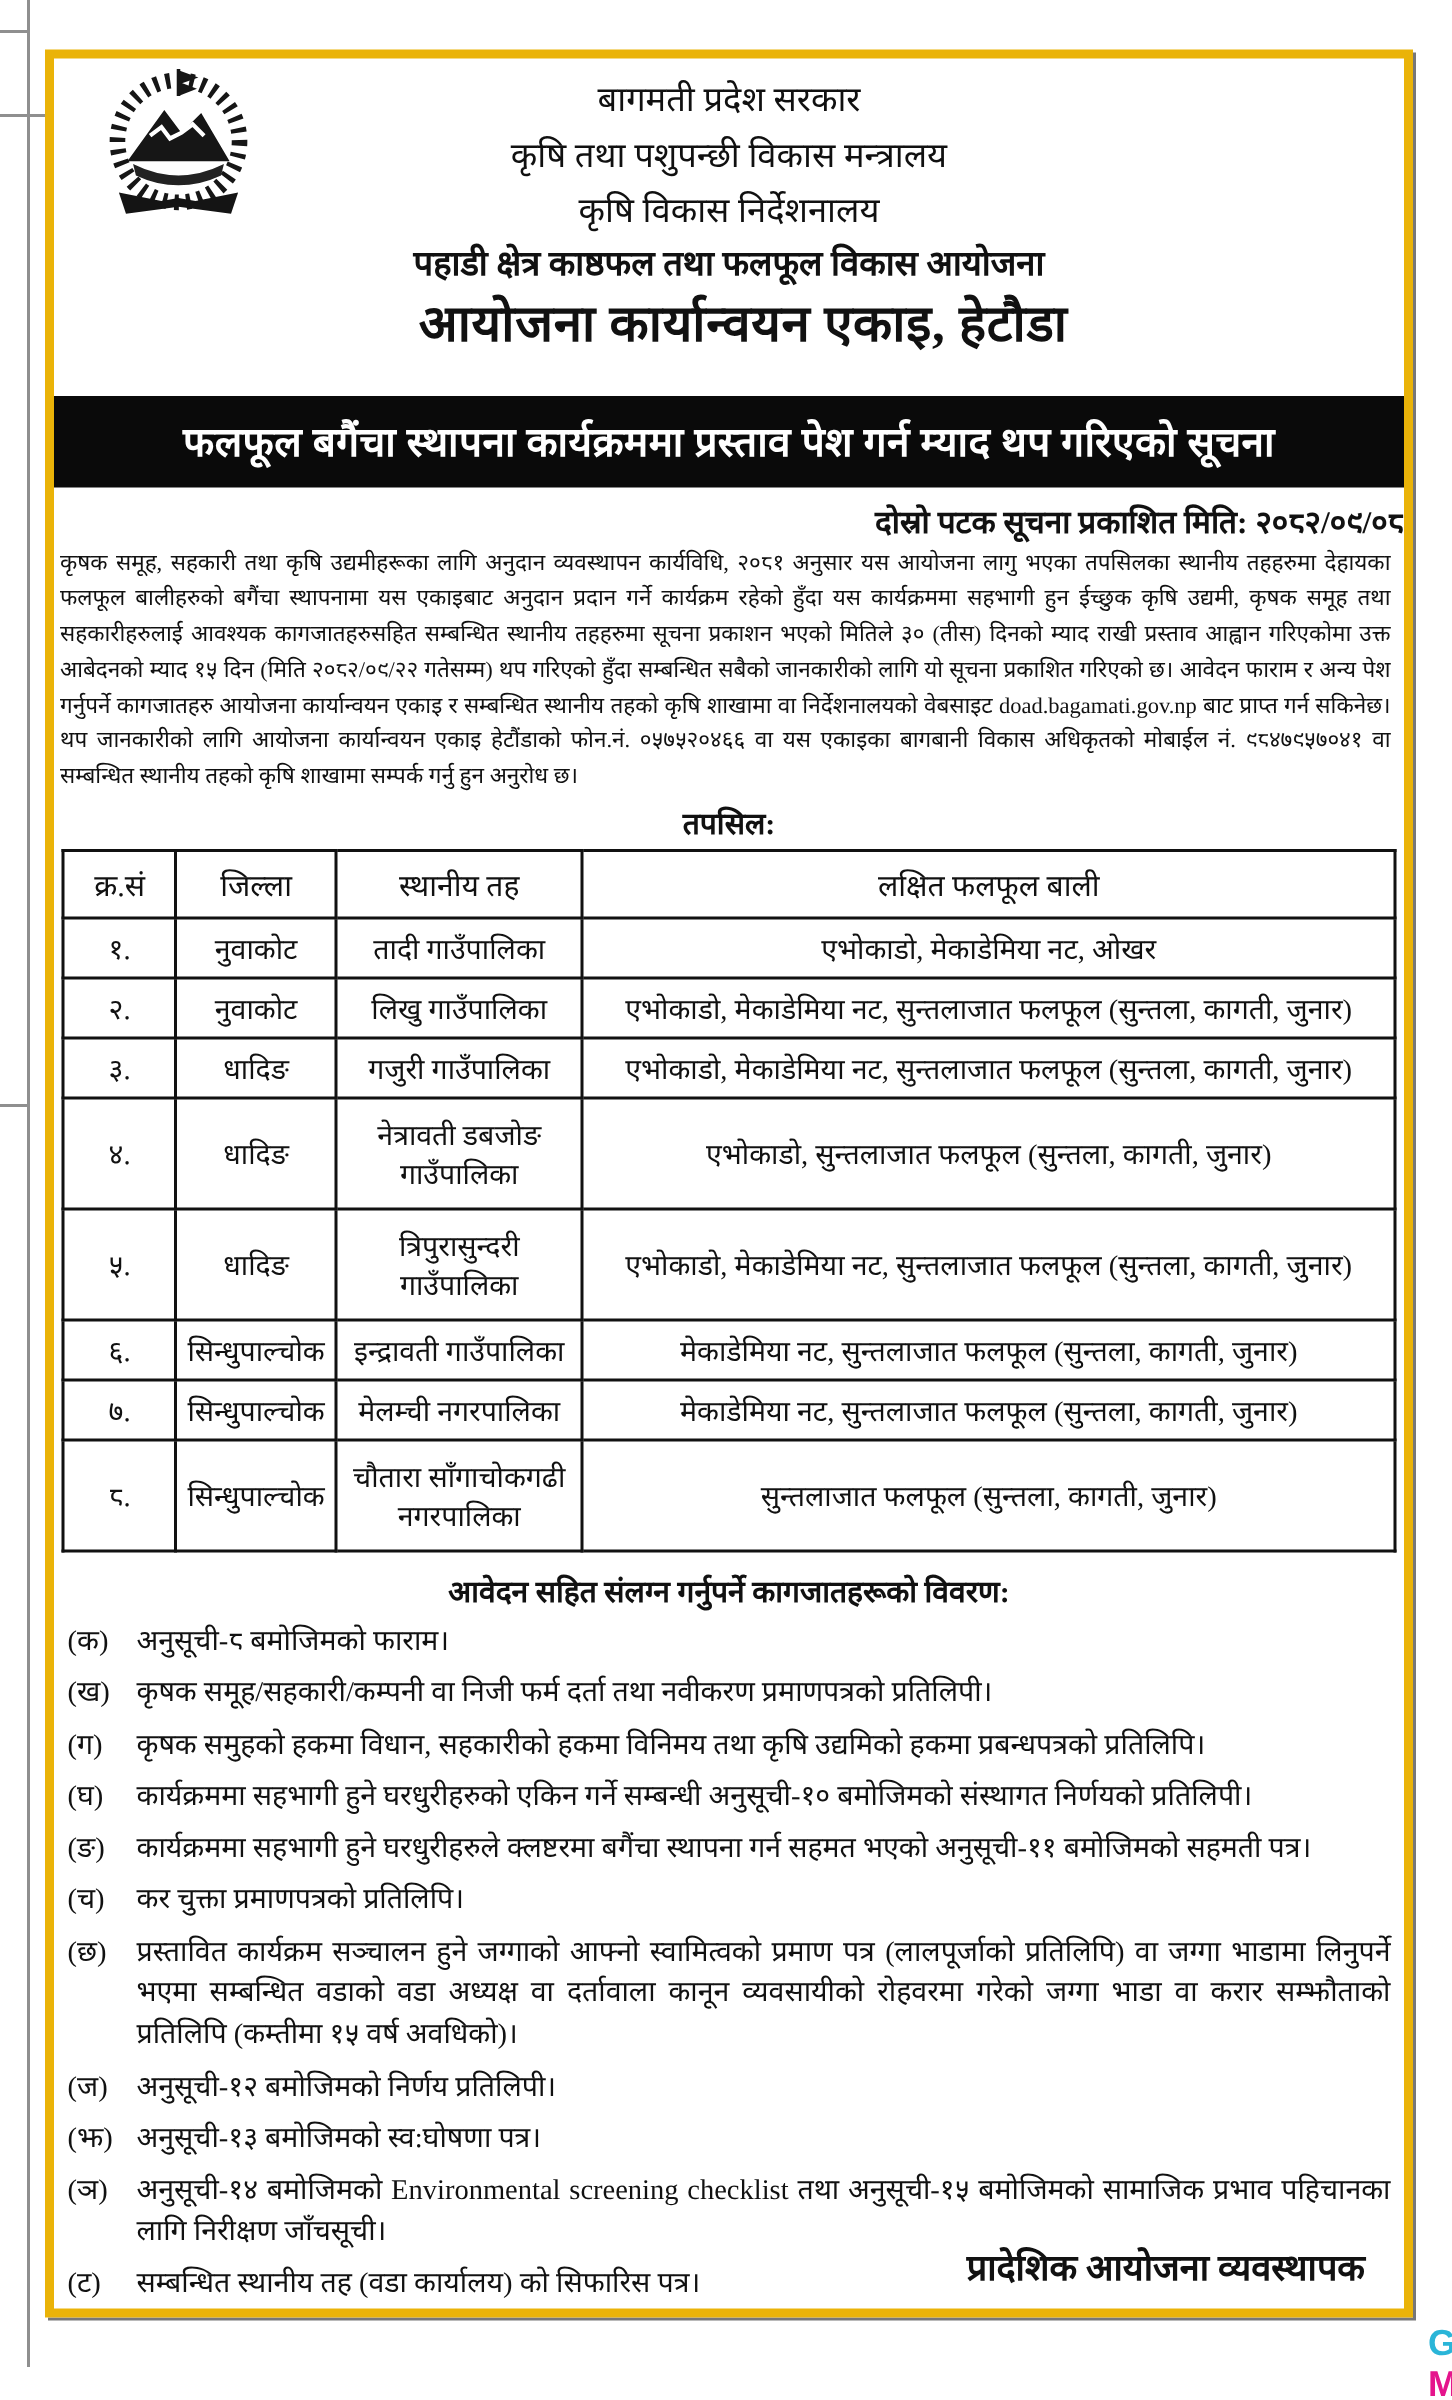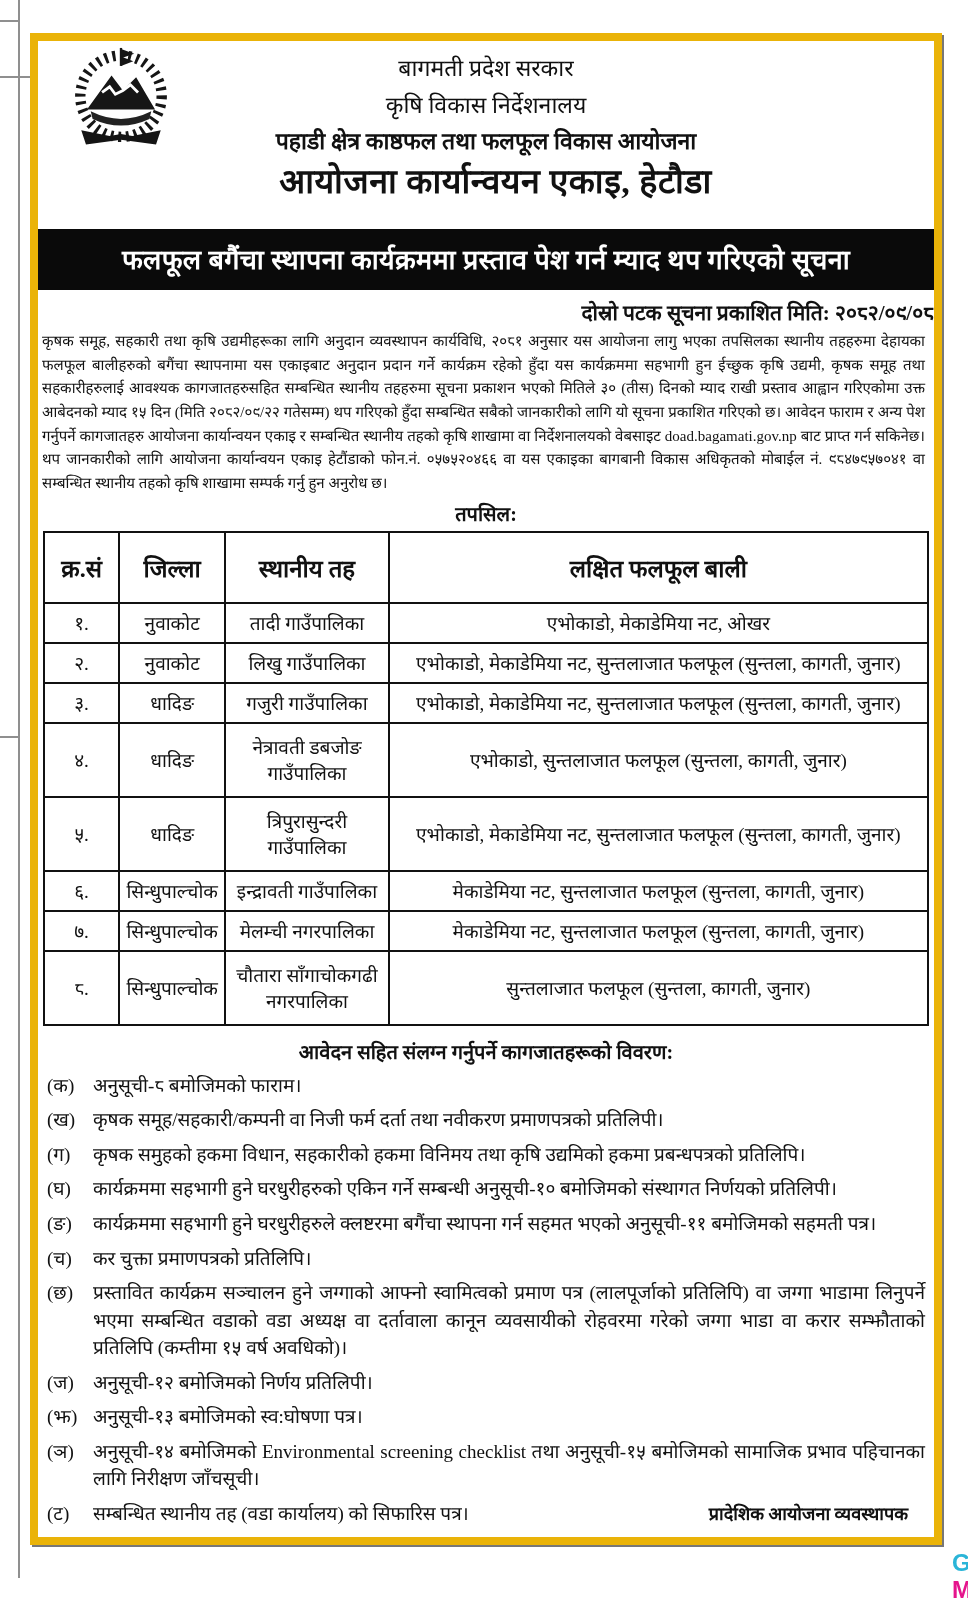--- a/index.html
+++ b/index.html
@@ -10,21 +10,21 @@
   }
   
   .rule-v{position:absolute;left:18px;top:0;width:2px;height:1578px;background:#8f8f8f;}
   .tick{position:absolute;left:0;height:2px;background:#8f8f8f;}
   .tick1{top:20px;width:18px;}
   .tick2{top:76px;width:30px;}
   .tick3{top:736px;width:18px;}
 
   .doc{
     position:absolute;left:30px;top:33px;width:912px;height:1512px;
-    border:8px solid #eab308;background:#fff;box-sizing:border-box;
+    border:6px solid #eab308;background:#fff;box-sizing:border-box;
     box-shadow:2px 2px 0 #777;
   }
 
   .header{position:relative;text-align:center;padding-top:10px;}
   .emblem{position:absolute;left:26px;top:6px;width:114px;height:106px;}
   .h-line{font-size:23px;line-height:1.6;color:#101010;}
   .h-line-4{font-weight:bold;font-size:23px;line-height:1.5;}
   .h-line-5{font-weight:bold;font-size:34px;line-height:1.35;letter-spacing:.5px;margin-left:19px;}
 
   .banner{
@@ -39,32 +39,32 @@
   }
   .table-caption{text-align:center;font-weight:bold;font-size:20px;margin:2px 0 4px;}
 
   table.schedule{
     width:calc(100% - 10px);margin:0 5px;border-collapse:collapse;table-layout:fixed;
   }
   table.schedule th,table.schedule td{
     border:2px solid #111;text-align:center;vertical-align:middle;
     font-size:19px;padding:3px 5px;word-wrap:break-word;
   }
-  table.schedule th{font-weight:bold;font-size:24px;padding:18px 4px;}
+  table.schedule th{font-weight:normal;font-size:20px;padding:8px 4px;}
   col.c1{width:8.5%;}col.c2{width:12%;}col.c3{width:18.5%;}col.c4{width:61%;}
 
   .docs-heading{font-weight:bold;font-size:20px;margin:12px 9px 2px;text-align:center;}
   .docs-list{margin:2px 9px 0;}
   .doc-item{display:flex;margin:7px 0;font-size:19px;line-height:1.45;}
   .doc-item .lbl{flex:0 0 46px;}
   .doc-item .txt{flex:1;text-align:justify;}
 
   .signature{
     position:absolute;right:26px;bottom:12px;
-    font-weight:bold;font-size:18px;
+    font-weight:bold;font-size:24px;
   }
 
   .print-marks{
     position:absolute;right:-4px;bottom:-4px;text-align:left;
     font-family:"Liberation Sans","DejaVu Sans",sans-serif;
     font-weight:bold;font-size:24px;line-height:1.15;
   }
   .print-marks .g{display:block;}
   .print-marks .m{display:block;}
 </style>
@@ -85,20 +85,21 @@
         <line x1="60" y1="1" x2="60" y2="20" stroke="#161616" stroke-width="2.5"></line>
         <path d="M60,2 L74,7 L60,12 Z" fill="#161616"></path>
         <path d="M60,10 L73,15 L60,20 Z" fill="#161616"></path>
         <path d="M24,66 L50,30 L62,46 L76,32 L96,66 Z" fill="#161616"></path>
         <polyline points="40,48 48,42 54,50 62,46 70,40 78,48" fill="none" stroke="#fff" stroke-width="3"></polyline>
         <path d="M28,68 Q60,84 92,68 L90,76 Q60,90 30,76 Z" fill="#222"></path>
         <path d="M18,88 L48,94 L60,92 L72,94 L102,88 L97,103 L60,98 L23,103 Z" fill="#141414"></path>
       </svg>
     </div>
     <div class="h-line">बागमती प्रदेश सरकार</div>
+    <div class="h-line">कृषि तथा पशुपन्छी विकास मन्त्रालय</div>
     <div class="h-line">कृषि विकास निर्देशनालय</div>
     <div class="h-line-4">पहाडी क्षेत्र काष्ठफल तथा फलफूल विकास आयोजना</div>
     <div class="h-line-5">आयोजना कार्यान्वयन एकाइ, हेटौडा</div>
   </div>
 
   <div class="banner">फलफूल बगैंचा स्थापना कार्यक्रममा प्रस्ताव पेश गर्न म्याद थप गरिएको सूचना</div>
 
   <div class="date-line">दोस्रो पटक सूचना प्रकाशित मिति: २०८२/०९/०८</div>
 
   <p class="body-par">कृषक समूह, सहकारी तथा कृषि उद्यमीहरूका लागि अनुदान व्यवस्थापन कार्यविधि, २०८१ अनुसार यस आयोजना लागु भएका तपसिलका स्थानीय तहहरुमा देहायका फलफूल बालीहरुको बगैंचा स्थापनामा यस एकाइबाट अनुदान प्रदान गर्ने कार्यक्रम रहेको हुँदा यस कार्यक्रममा सहभागी हुन ईच्छुक कृषि उद्यमी, कृषक समूह तथा सहकारीहरुलाई आवश्यक कागजातहरुसहित सम्बन्धित स्थानीय तहहरुमा सूचना प्रकाशन भएको मितिले ३० (तीस) दिनको म्याद राखी प्रस्ताव आह्वान गरिएकोमा उक्त आबेदनको म्याद १५ दिन (मिति २०८२/०९/२२ गतेसम्म) थप गरिएको हुँदा सम्बन्धित सबैको जानकारीको लागि यो सूचना प्रकाशित गरिएको छ।  आवेदन फाराम र अन्य पेश गर्नुपर्ने कागजातहरु आयोजना कार्यान्वयन एकाइ र सम्बन्धित स्थानीय तहको कृषि शाखामा वा निर्देशनालयको वेबसाइट doad.bagamati.gov.np बाट प्राप्त गर्न सकिनेछ। थप जानकारीको लागि आयोजना कार्यान्वयन एकाइ हेटौंडाको फोन.नं. ०५७५२०४६६ वा यस एकाइका बागबानी विकास अधिकृतको मोबाईल नं. ९८४७९५७०४१ वा सम्बन्धित स्थानीय तहको कृषि शाखामा सम्पर्क गर्नु हुन अनुरोध छ।</p>

